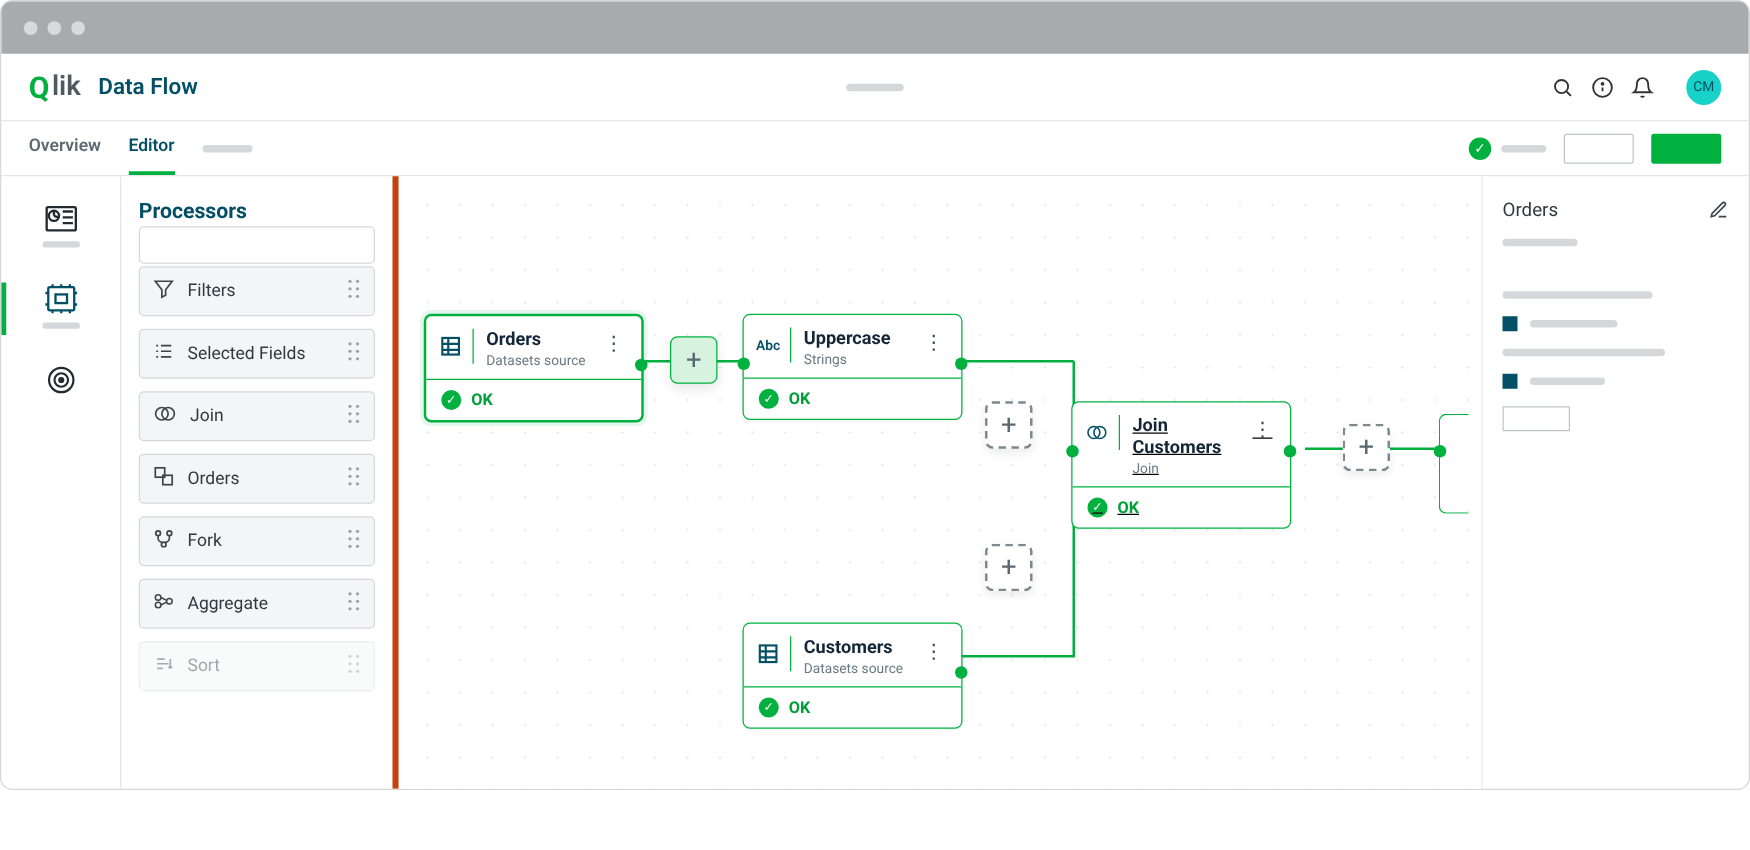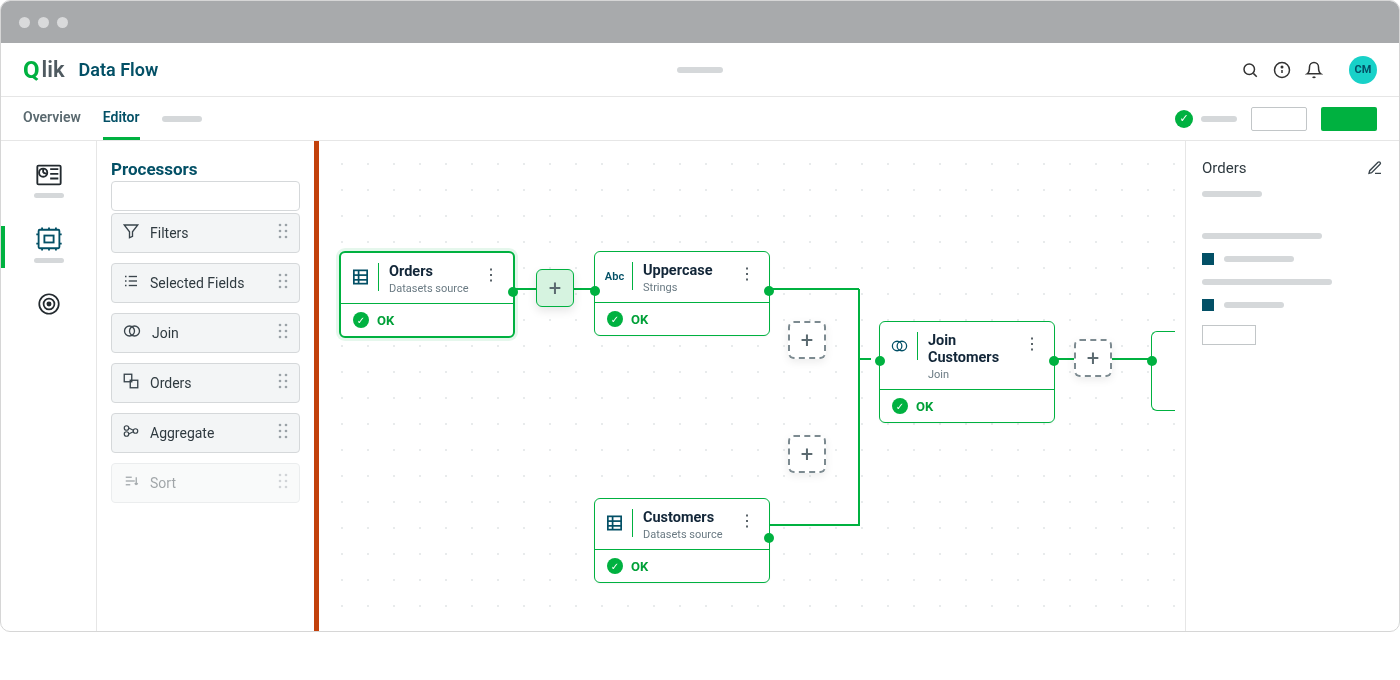--- a/index.html
+++ b/index.html
@@ -7,21 +7,21 @@
   .window { width: 1400px; border: 1px solid #d6d6d6; border-radius: 10px; overflow: hidden; background: #fff; }
   .titlebar { height: 42px; background: #a8aaac; display: flex; align-items: center; gap: 8px; padding-left: 18px; }
   .tdot { width: 11px; height: 11px; border-radius: 50%; background: #d9dadb; }
   .header { height: 54px; display: flex; align-items: center; padding: 0 22px; border-bottom: 1px solid #e6e6e6; gap: 14px; }
   .logo { font-weight: 600; font-size: 22px; color: #4f5a60; letter-spacing: 0; display:flex; align-items:center; gap:2px;}
   .logo .q { color:#00b140; font-weight:700; font-size:24px;}
   .page-title { color: #035066; font-weight: 600; font-size: 18px; }
   .header-spacer { flex: 1; display:flex; justify-content:center; }
   .actions { display: flex; gap: 14px; align-items:center; }
   .hicon { width: 18px; height: 18px; color:#323232; cursor:pointer; }
-  .avatar { width: 28px; height: 28px; border-radius: 50%; background: #18d1c8; color:#035066; display:flex; align-items:center; justify-content:center; font-size:11px; font-weight:700; cursor:pointer;margin-left:12px;}
+  .avatar { width: 28px; height: 28px; border-radius: 50%; background: #18d1c8; color:#035066; display:flex; align-items:center; justify-content:center; font-size:11px; font-weight:400; cursor:pointer;margin-left:12px;}
   .tabbar { height: 44px; border-bottom: 1px solid #e6e6e6; display:flex; align-items:center; padding: 0 22px; gap: 22px;}
   .tab { font-size: 14px; font-weight:600; color:#5b6a70; cursor:pointer; height:100%; display:flex; align-items:center; border-bottom: 3px solid transparent; text-align: center;}
   .tab.active { color:#035066; border-bottom-color:#00b140; }
   .tab-placeholder { width: 40px; height: 6px; background:#d5d8da; border-radius:3px; }
   .tabbar .right { margin-left:auto; display:flex; gap:14px; align-items:center;}
   .status-ok-pill { display:flex; align-items:center; gap:8px; }
   .status-ok-circle { width:18px; height:18px; border-radius:50%; background:#00b140; display:flex; align-items:center; justify-content:center; color:#fff; font-size:11px;}
   .pill-ph { width:36px; height:6px; background:#d5d8da; border-radius:3px;}
   .btn-outline { width:56px; height:24px; border:1px solid #c2c6c8; background:#fff; border-radius:2px;}
   .btn-primary { width:56px; height:24px; background:#00b140; border-radius:2px;}
@@ -227,20 +227,37 @@
             <span><svg class="grip" width="12" height="18" viewBox="0 0 12 18">
                 <circle cx="3" cy="3" r="1.3" fill="currentColor"></circle>
                 <circle cx="9" cy="3" r="1.3" fill="currentColor"></circle>
                 <circle cx="3" cy="9" r="1.3" fill="currentColor"></circle>
                 <circle cx="9" cy="9" r="1.3" fill="currentColor"></circle>
                 <circle cx="3" cy="15" r="1.3" fill="currentColor"></circle>
                 <circle cx="9" cy="15" r="1.3" fill="currentColor"></circle>
               </svg></span>
           </div>
           <div class="proc">
+            <span><svg width="18" height="18" viewBox="0 0 24 24" fill="none" stroke="currentColor" stroke-width="1.8">
+                <circle cx="6" cy="6" r="2.5"></circle>
+                <circle cx="18" cy="6" r="2.5"></circle>
+                <circle cx="12" cy="18" r="2.5"></circle>
+                <path d="M6 8.5v3a4 4 0 004 4h0M18 8.5v3a4 4 0 01-4 4h0"></path>
+              </svg></span>
+            <span class="label">Fork</span>
+            <span><svg class="grip" width="12" height="18" viewBox="0 0 12 18">
+                <circle cx="3" cy="3" r="1.3" fill="currentColor"></circle>
+                <circle cx="9" cy="3" r="1.3" fill="currentColor"></circle>
+                <circle cx="3" cy="9" r="1.3" fill="currentColor"></circle>
+                <circle cx="9" cy="9" r="1.3" fill="currentColor"></circle>
+                <circle cx="3" cy="15" r="1.3" fill="currentColor"></circle>
+                <circle cx="9" cy="15" r="1.3" fill="currentColor"></circle>
+              </svg></span>
+          </div>
+          <div class="proc">
             <span><svg width="18" height="18" viewBox="0 0 24 24" fill="none" stroke="currentColor" stroke-width="1.6">
                 <circle cx="6" cy="8" r="3"></circle>
                 <circle cx="6" cy="16" r="3"></circle>
                 <circle cx="18" cy="12" r="3"></circle>
                 <line x1="9" y1="8" x2="15" y2="11"></line>
                 <line x1="9" y1="16" x2="15" y2="13"></line>
               </svg></span>
             <span class="label">Aggregate</span>
             <span><svg class="grip" width="12" height="18" viewBox="0 0 12 18">
                 <circle cx="3" cy="3" r="1.3" fill="currentColor"></circle>
@@ -342,21 +359,21 @@
           </div>
           <div class="node-menu">⋮</div>
         </div>
         <div class="node-status">
           <div class="ok-badge">✓</div>
           <div class="ok-text">OK</div>
         </div>
         <div class="port r"></div>
       </div>
 
-      <div class="node" style="left:560px; top:180px;">
+      <div class="node" style="left:538px; top:180px;text-decoration:underline;">
         <div class="node-head">
           <div class="node-ibox">
             <svg width="22" height="18" viewBox="0 0 24 18" fill="none" stroke="currentColor" stroke-width="1.6">
                 <circle cx="9" cy="9" r="6"></circle>
                 <circle cx="15" cy="9" r="6"></circle>
               </svg>
           </div>
           <div>
             <div class="node-title">Join Customers</div>
             <div class="node-sub">Join</div>

